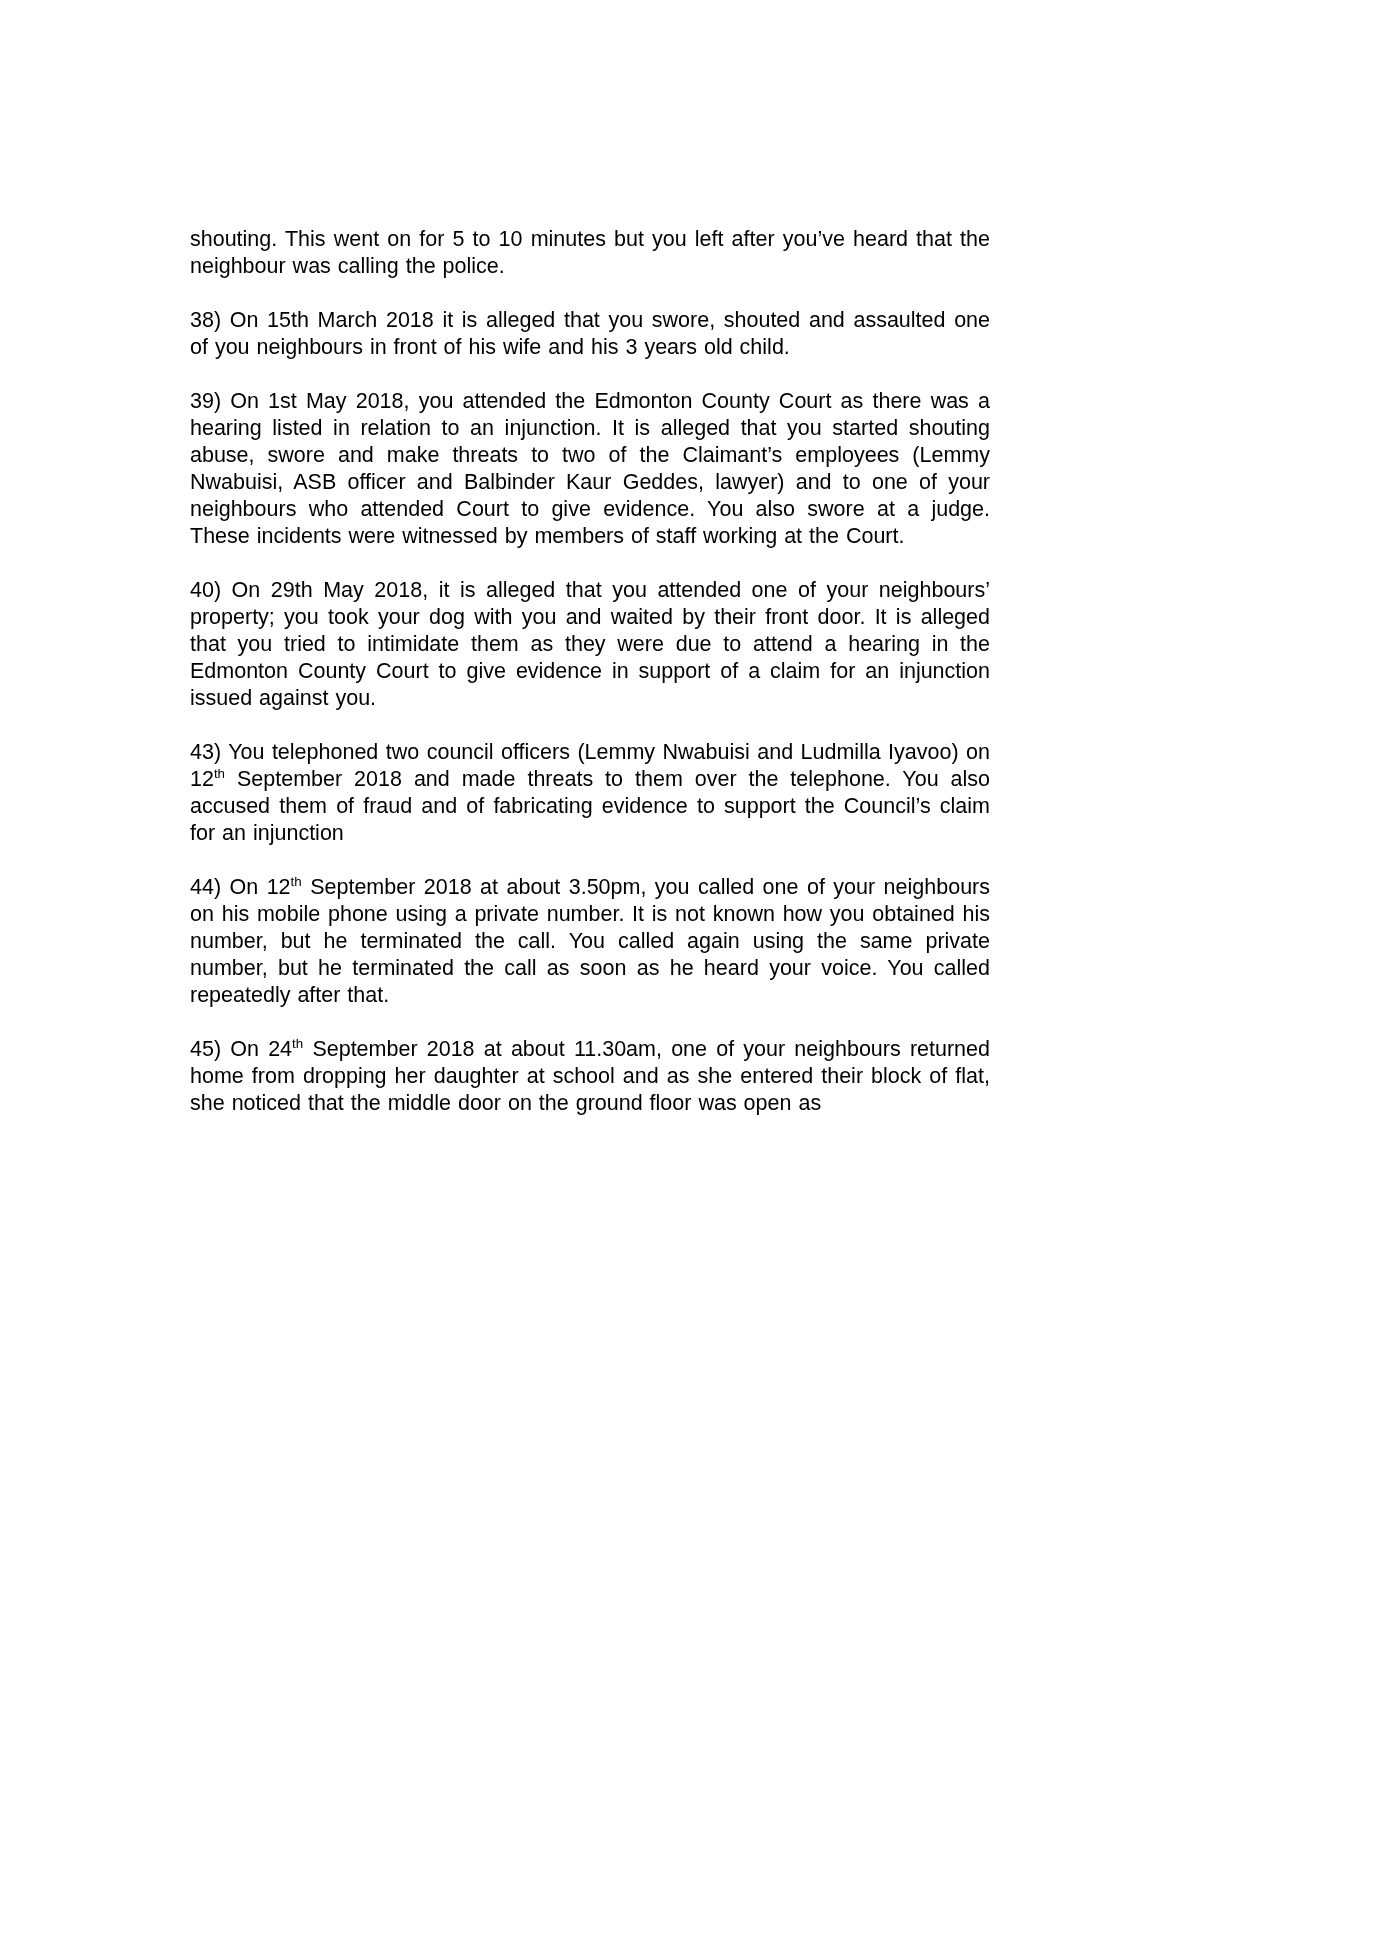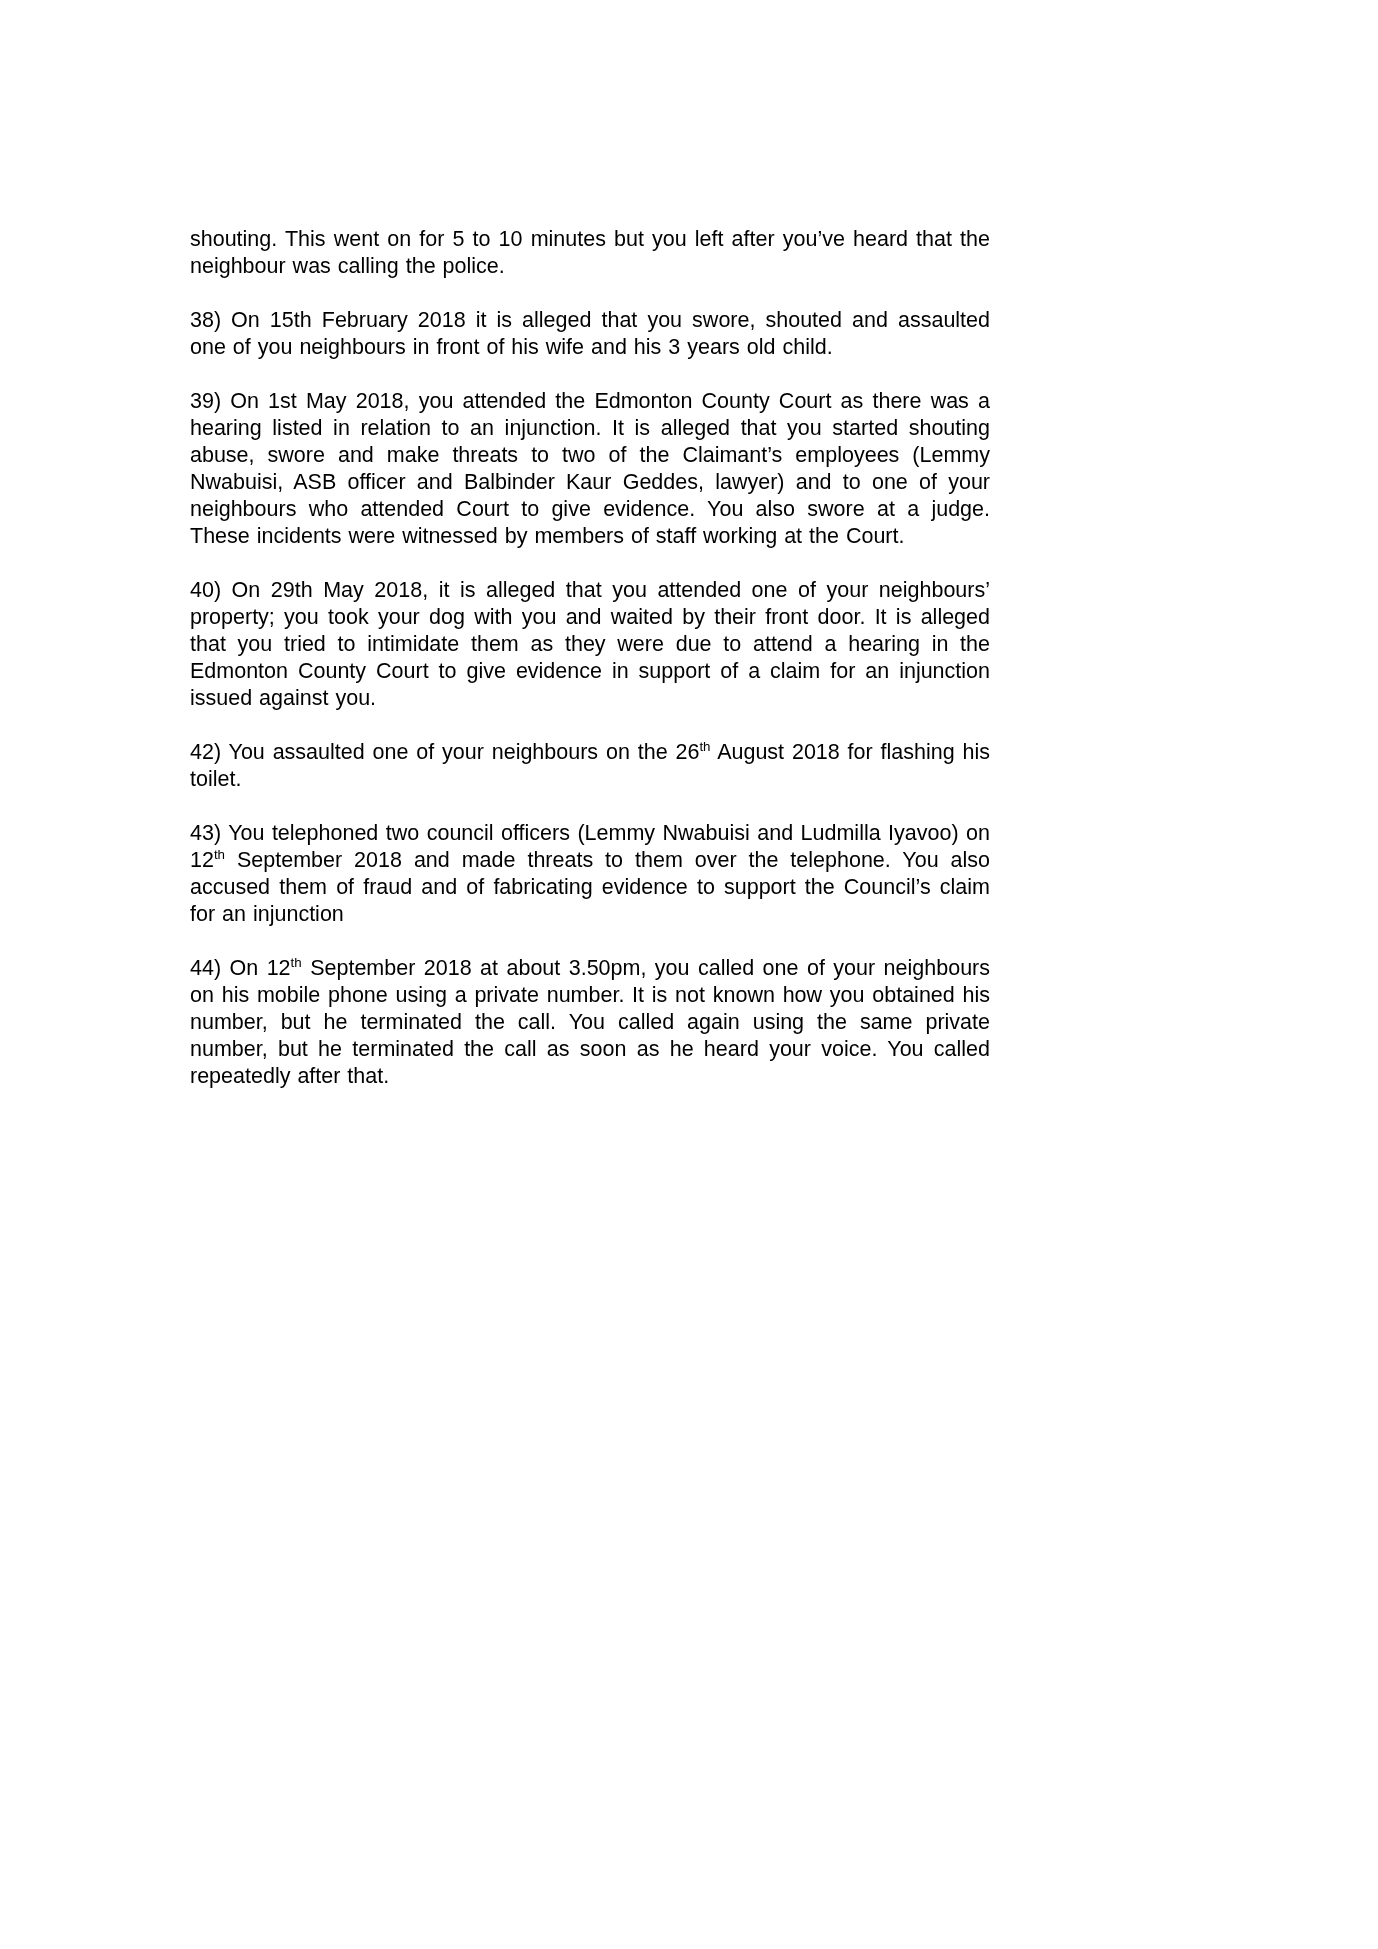--- a/index.html
+++ b/index.html
@@ -46,20 +46,20 @@
     line-height: 0;
     vertical-align: super;
   }
 </style>
 </head>
 <body>
 
 <div class="page">
   <div class="content">
       <p class="para">shouting. This went on for 5 to 10 minutes but you left after you’ve heard that the neighbour was calling the police.</p>
-      <p class="para">38) On 15th February 2018 it is alleged that you swore, shouted and assaulted one of you neighbours in front of his wife and his 3 years old child.</p>
+      <p class="para">38) On 15th March 2018 it is alleged that you swore, shouted and assaulted one of you neighbours in front of his wife and his 3 years old child.</p>
       <p class="para">39) On 1st May 2018, you attended the Edmonton County Court as there was a hearing listed in relation to an injunction. It is alleged that you started shouting abuse, swore and make threats to two of the Claimant’s employees (Lemmy Nwabuisi, ASB officer and Balbinder Kaur Geddes, lawyer) and to one of your neighbours who attended Court to give evidence. You also swore at a judge. These incidents were witnessed by members of staff working at the Court.</p>
       <p class="para">40) On 29th May 2018, it is alleged that you attended one of your neighbours’ property; you took your dog with you and waited by their front door. It is alleged that you tried to intimidate them as they were due to attend a hearing in the Edmonton County Court to give evidence in support of a claim for an injunction issued against you.</p>
-      <p class="para">42) You assaulted one of your neighbours on the 26<sup>th</sup> August 2018 for flashing his toilet.</p>
       <p class="para">43) You telephoned two council officers (Lemmy Nwabuisi and Ludmilla Iyavoo) on 12<sup>th</sup> September 2018 and made threats to them over the telephone. You also accused them of fraud and of fabricating evidence to support the Council’s claim for an injunction</p>
       <p class="para">44) On 12<sup>th</sup> September 2018 at about 3.50pm, you called one of your neighbours on his mobile phone using a private number. It is not known how you obtained his number, but he terminated the call. You called again using the same private number, but he terminated the call as soon as he heard your voice. You called repeatedly after that.</p>
+      <p class="para">45) On 24<sup>th</sup> September 2018 at about 11.30am, one of your neighbours returned home from dropping her daughter at school and as she entered their block of flat, she noticed that the middle door on the ground floor was open as</p>
     </div>
 </div>
 
 </body></html>

